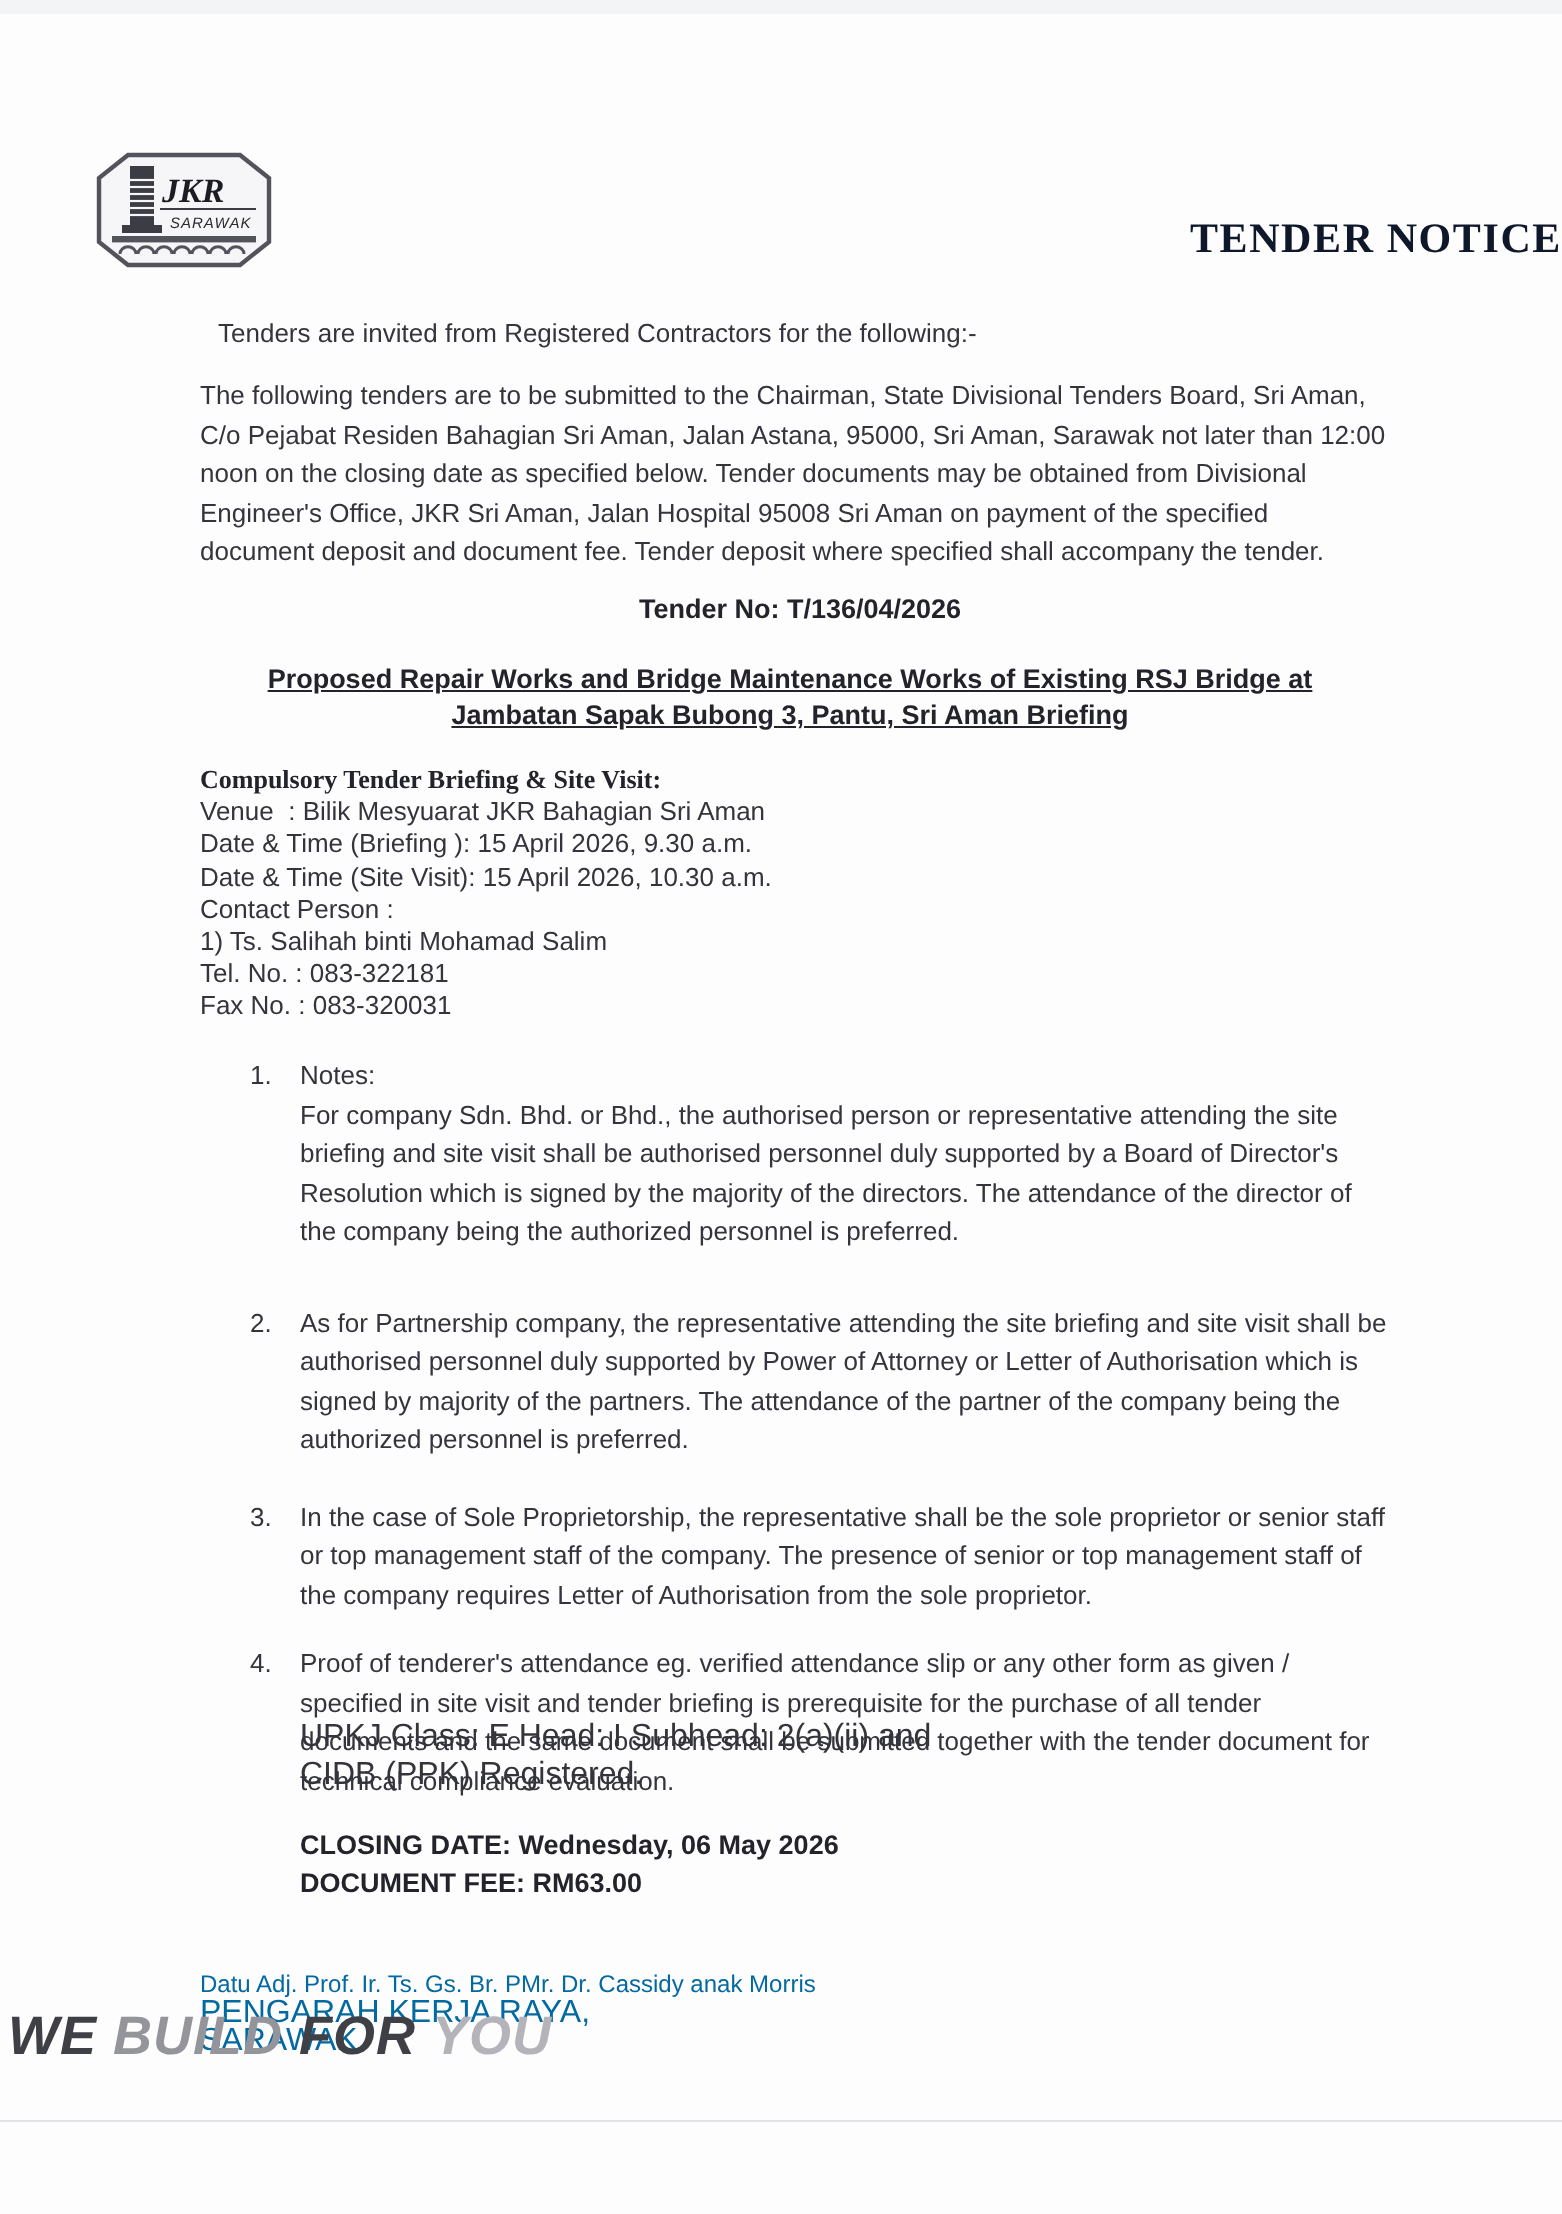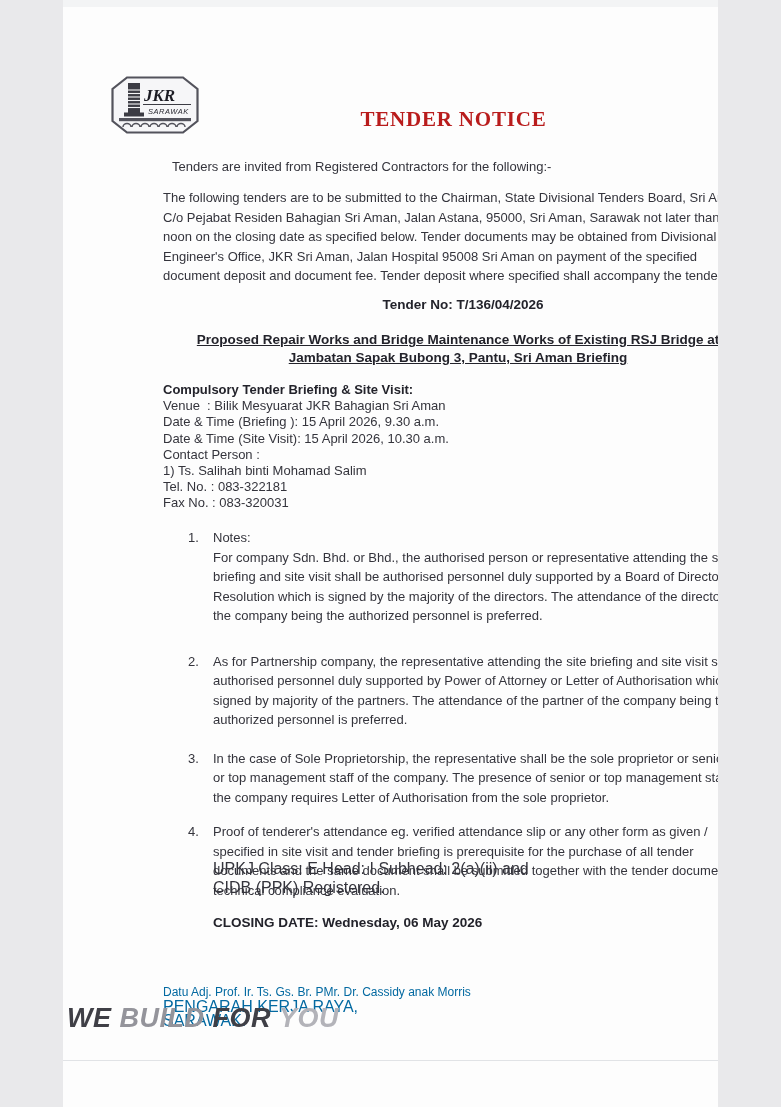--- a/index.html
+++ b/index.html
@@ -1,19 +1,19 @@
 <!DOCTYPE html>
 <html><head>
 <meta charset="utf-8">
 <style>
   * { margin: 0; padding: 0; box-sizing: border-box; }
   html, body { background: #e9e9eb; }
   .page {
     position: relative;
-    width: 655px;
+    width: 781px;
     height: 1107px;
     margin: 0 auto;
     background: #fdfdfd;
     font-family: "Liberation Sans", sans-serif;
     color: #34343c;
     overflow: hidden;
   }
   .scan-strip-top {
     position: absolute; top: 0; left: 0; width: 100%; height: 7px;
     background: #f3f4f5;
@@ -22,24 +22,24 @@
     position: absolute; top: 1060px; left: 0; width: 100%; height: 1px;
     background: rgba(190,196,202,0.45);
   }
 
   
   .logo { position: absolute; left: 48px; top: 76px; width: 88px; height: 58px; }
 
   
   .doc-title {
     position: absolute; top: 107px; left: 0; width: 781px;
-    text-align: center;
+    text-align: right;
     font-family: "Liberation Serif", serif;
     font-weight: bold; font-size: 21px; letter-spacing: 0.8px;
-    color: #b91c1c;
+    color: #0f172a;
   }
 
   .intro {
     position: absolute; top: 157px; left: 109px; width: 592px;
     font-size: 13px; line-height: 19px;
   }
   .submission {
     position: absolute; top: 188px; left: 100px; width: 594px;
     font-size: 13px; line-height: 19.6px;
   }
@@ -50,21 +50,21 @@
   .project-title {
     position: absolute; top: 331px; left: 110px; width: 570px;
     text-align: center; font-weight: bold; font-size: 13.5px; line-height: 18px;
     text-decoration: underline; color: #23232b;
   }
 
   .briefing {
     position: absolute; top: 382px; left: 100px; width: 594px;
     font-size: 13px; line-height: 16.2px;
   }
-  .briefing .b-head { font-weight: bold; color: #23232b; }
+  .briefing .b-head { font-weight: bold; color: #23232b; font-family: Liberation Serif, serif; }
   .briefing .b-line { white-space: pre-wrap; }
 
   .notes {
     position: absolute; top: 528px; left: 125px; width: 572px;
     font-size: 13px; line-height: 19.5px;
   }
   .note-item { display: flex; }
   .note-item + .note-item { margin-top: 0; }
   .note-item.gap-1 { margin-top: 26px; }
   .note-item.gap-2 { margin-top: 19px; }
@@ -167,20 +167,21 @@
       <span class="note-num">4.</span>
       <span class="note-text">Proof of tenderer's attendance eg. verified attendance slip or any other form as given / specified in site visit and tender briefing is prerequisite for the purchase of all tender documents and the same document shall be submitted together with the tender document for technical compliance evaluation.</span>
     </div>
   </div>
 
   <div class="registration">UPKJ Class: E Head: I Subhead: 2(a)(ii) and
 CIDB (PPK) Registered.</div>
 
   <div class="closing">
     <div>CLOSING DATE: Wednesday, 06 May 2026</div>
+    <div>DOCUMENT FEE: RM63.00</div>
   </div>
 
   <div class="signature">
     <div>Datu Adj. Prof. Ir. Ts. Gs. Br. PMr. Dr. Cassidy anak Morris</div>
     <div class="sig-title">PENGARAH KERJA RAYA,</div>
     <div class="sig-place">SARAWAK.</div>
   </div>
 
   <div class="slogan">
     <span class="w1">WE</span><span class="w2">BUILD</span><span class="w3">FOR</span><span class="w4">YOU</span>

